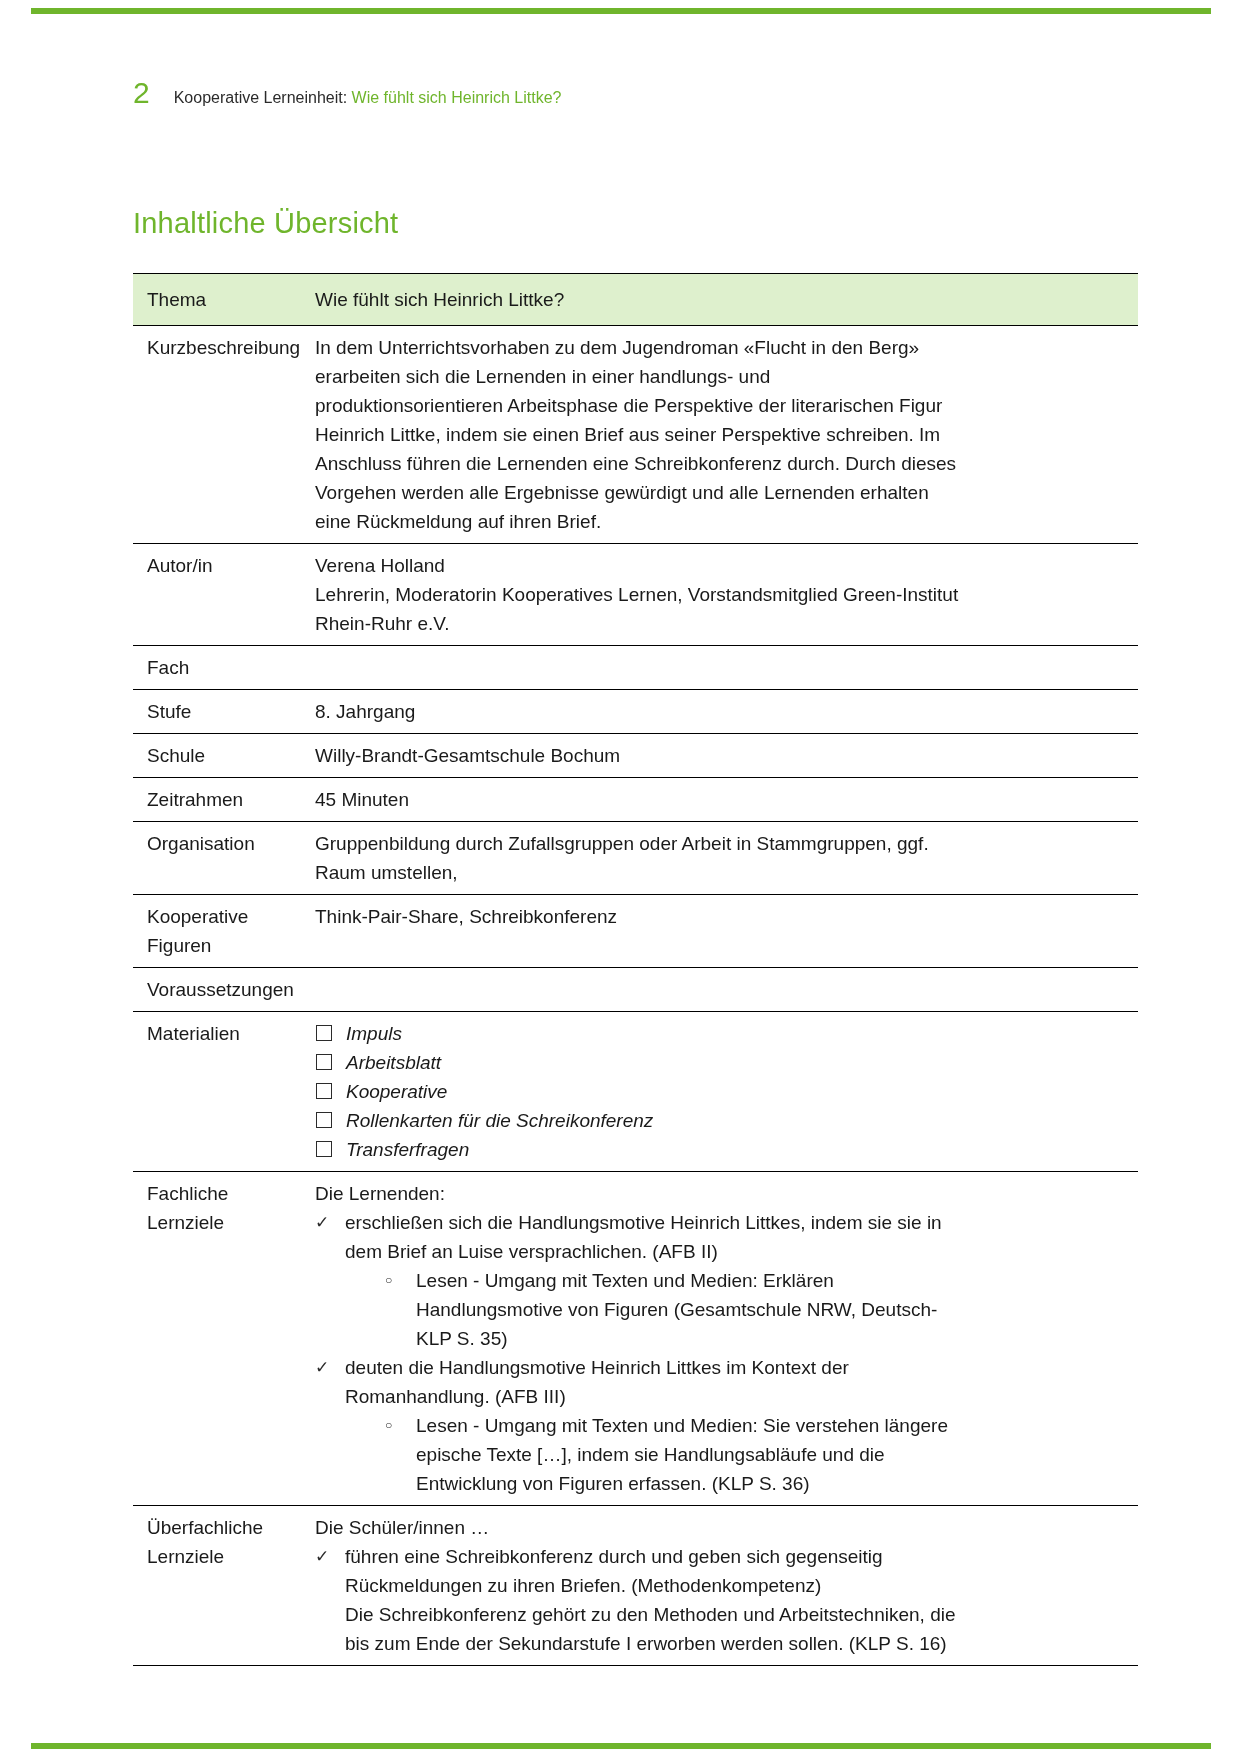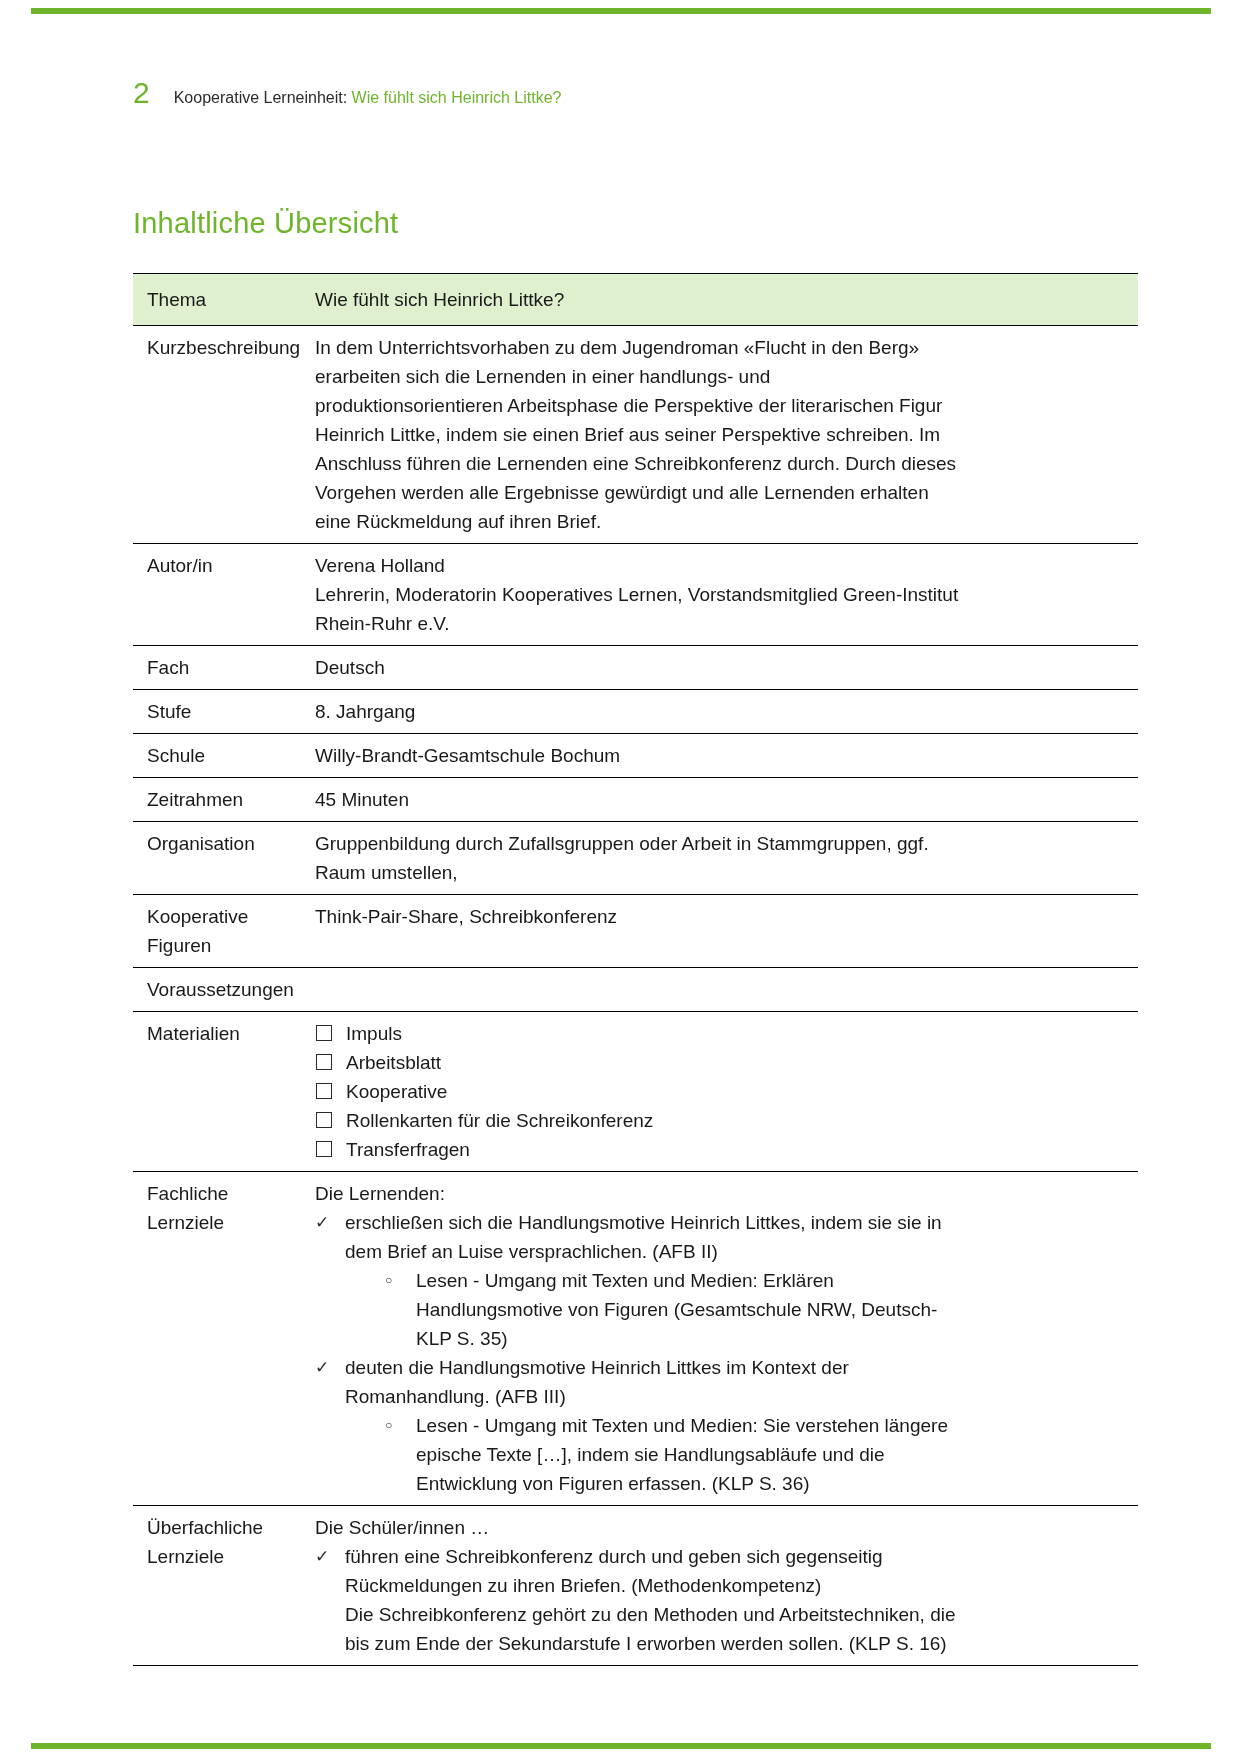--- a/index.html
+++ b/index.html
@@ -45,21 +45,21 @@
   }
   .trow.header-row {
     background: #def0cd; padding: 11px 0;
   }
   .lbl {
     width: 182px; flex: 0 0 182px; box-sizing: border-box;
     padding-left: 14px; padding-right: 32px;
   }
   .val { flex: 1 1 auto; padding-right: 18px; }
 
-  .chk-line { display: flex; align-items: flex-start; }
+  .chk-line { display: flex; align-items: flex-start; font-style: italic; }
   .cbox {
     display: inline-block; width: 16px; height: 16px;
     border: 1.5px solid #2b2b2b; box-sizing: border-box;
     margin: 6px 14px 0 1px; flex: 0 0 16px;
   }
   .chk-text { flex: 1; }
 
   .goal { display: flex; align-items: flex-start; }
   .tick {
     flex: 0 0 30px; width: 30px; font-size: 17px; line-height: 29px; color: #2b2b2b;
@@ -96,21 +96,20 @@
       <div class="val">In dem Unterrichtsvorhaben zu dem Jugendroman «Flucht in den Berg»<br>erarbeiten sich die Lernenden in einer handlungs- und<br>produktionsorientieren Arbeitsphase die Perspektive der literarischen Figur<br>Heinrich Littke, indem sie einen Brief aus seiner Perspektive schreiben. Im<br>Anschluss führen die Lernenden eine Schreibkonferenz durch. Durch dieses<br>Vorgehen werden alle Ergebnisse gewürdigt und alle Lernenden erhalten<br>eine Rückmeldung auf ihren Brief.</div>
     </div>
 
     <div class="trow">
       <div class="lbl">Autor/in</div>
       <div class="val">Verena Holland<br>Lehrerin, Moderatorin Kooperatives Lernen, Vorstandsmitglied Green-Institut<br>Rhein-Ruhr e.V.</div>
     </div>
 
     <div class="trow">
       <div class="lbl">Fach</div>
-      <div class="val">Deutsch</div>
     </div>
 
     <div class="trow">
       <div class="lbl">Stufe</div>
       <div class="val">8. Jahrgang</div>
     </div>
 
     <div class="trow">
       <div class="lbl">Schule</div>
       <div class="val">Willy-Brandt-Gesamtschule Bochum</div>

